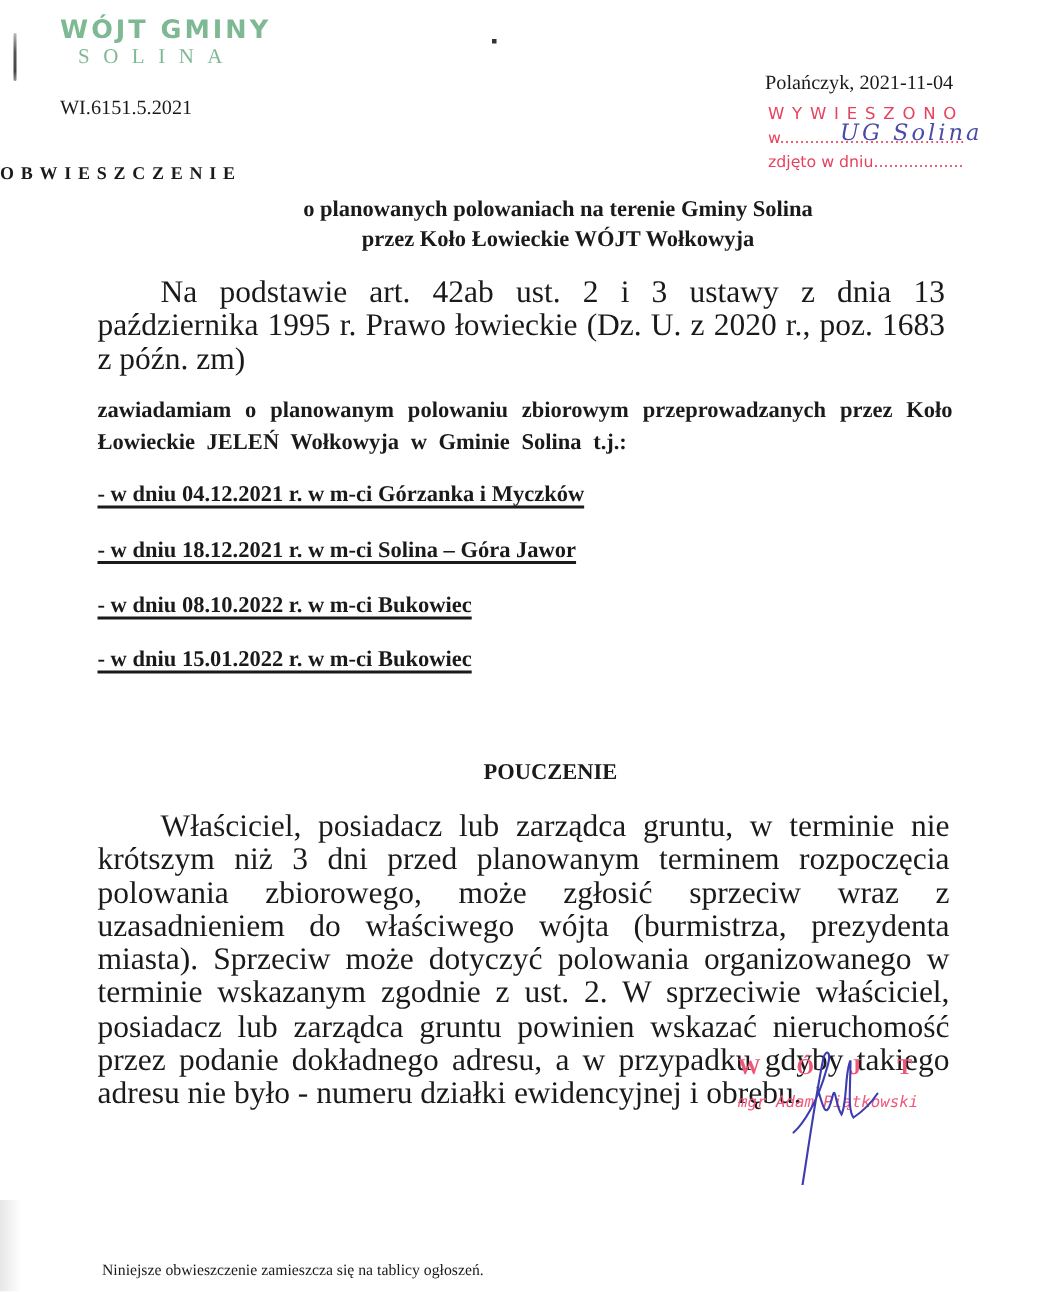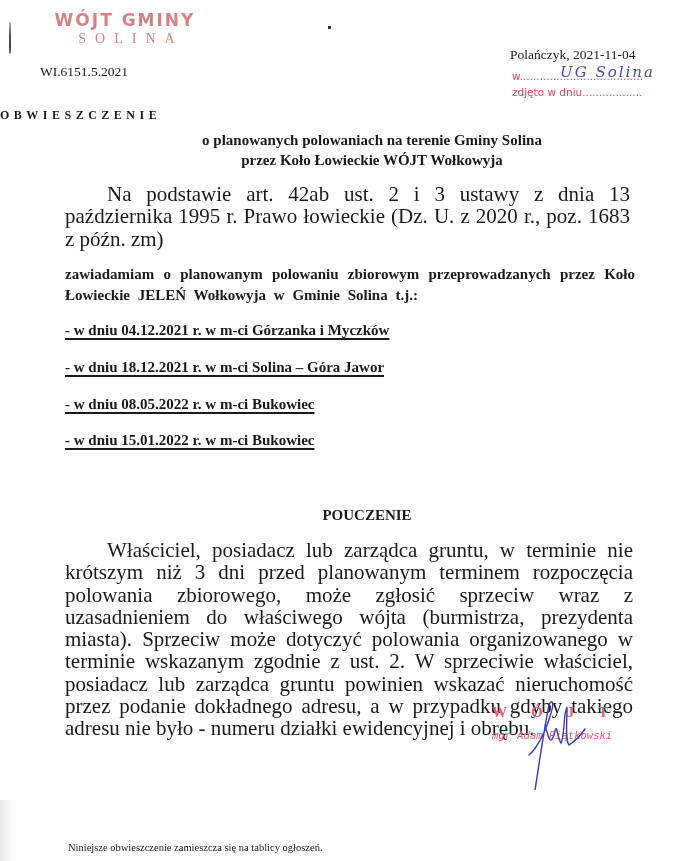--- a/index.html
+++ b/index.html
@@ -12,21 +12,21 @@
       left: 9px; top: 22px; width: 2px; height: 32px;
       background: linear-gradient(#bbb, #555 40%, #444 80%, #999);
       border-radius: 1px;
     }
     .left-shadow {
       left: 0; top: 800px; width: 14px; height: 61px;
       background: linear-gradient(90deg, #e6e6e6, #ffffff);
     }
     .scan-dot { left: 328px; top: 26px; width: 3px; height: 3px; background: #333; }
 
-    .stamp-wojt { left: 40px; top: 10px; width: 170px; text-align: center; color: #b91c1c; opacity: .55; }
+    .stamp-wojt { left: 40px; top: 10px; width: 170px; color: #15803d; opacity: .55; }
     .stamp-wojt .l1 { font-family: "DejaVu Sans", sans-serif; font-size: 17px; font-weight: bold; letter-spacing: 2px; line-height: 20px; }
     .stamp-wojt .l2 { font-family: "Liberation Serif", serif; font-size: 14px; letter-spacing: 9px; line-height: 18px; margin-left: 12px; }
 
     .ref-number { left: 40px; top: 64px; font-size: 13.5px; }
     .place-date { left: 510px; top: 47px; font-size: 13.5px; }
 
     .stamp-posted { left: 512px; top: 68px; width: 165px; color: #e8405e; font-family: "DejaVu Sans", sans-serif; }
     .stamp-posted .row { font-size: 10.5px; line-height: 16px; white-space: nowrap; }
     .stamp-posted .title { letter-spacing: 5.2px; font-size: 11px; }
     .stamp-posted .sub { letter-spacing: 0.2px; font-size: 11px; }
@@ -66,39 +66,40 @@
 
 <div class="abs stamp-wojt">
   <div class="l1">WÓJT GMINY</div>
   <div class="l2">SOLINA</div>
 </div>
 
 <div class="abs ref-number">WI.6151.5.2021</div>
 <div class="abs place-date">Polańczyk, 2021-11-04</div>
 
 <div class="abs stamp-posted">
+  <div class="row title">WYWIESZONO</div>
   <div class="row" style="position:relative;">
     <span>w</span><span class="dots">.....................................</span>
     <span class="handwriting hw1">UG Solina</span>
   </div>
   <div class="row">
     <span>zdjęto w dniu</span><span class="dots">..................</span>
   </div>
 </div>
 
 <div class="abs doc-title">OBWIESZCZENIE</div>
 <div class="abs doc-subtitle sub1">o planowanych polowaniach na terenie Gminy Solina</div>
 <div class="abs doc-subtitle sub2">przez Koło Łowieckie WÓJT Wołkowyja</div>
 
 <div class="abs body-text legal-basis">Na podstawie art. 42ab ust. 2 i 3 ustawy z dnia 13 października 1995 r. Prawo łowieckie (Dz. U. z 2020 r., poz. 1683 z późn. zm)</div>
 <div class="abs body-text announce">zawiadamiam o planowanym polowaniu zbiorowym przeprowadzanych przez Koło Łowieckie JELEŃ Wołkowyja w Gminie Solina t.j.:</div>
 
 <div class="abs hunt-item h0">- w dniu 04.12.2021 r. w m-ci Górzanka i Myczków</div>
 <div class="abs hunt-item h1">- w dniu 18.12.2021 r. w m-ci Solina – Góra Jawor</div>
-<div class="abs hunt-item h2">- w dniu 08.05.2022 r. w m-ci Bukowiec</div>
+<div class="abs hunt-item h2">- w dniu 08.10.2022 r. w m-ci Bukowiec</div>
 <div class="abs hunt-item h3">- w dniu 15.01.2022 r. w m-ci Bukowiec</div>
 
 <div class="abs instr-title">POUCZENIE</div>
 <div class="abs body-text instr-body">Właściciel, posiadacz lub zarządca gruntu, w terminie nie krótszym niż 3 dni przed planowanym terminem rozpoczęcia polowania zbiorowego, może zgłosić sprzeciw wraz z uzasadnieniem do właściwego wójta (burmistrza, prezydenta miasta). Sprzeciw może dotyczyć polowania organizowanego w terminie wskazanym zgodnie z ust. 2. W sprzeciwie właściciel, posiadacz lub zarządca gruntu powinien wskazać nieruchomość przez podanie dokładnego adresu, a w przypadku gdyby takiego adresu nie było - numeru działki ewidencyjnej i obrębu.</div>
 
 <div class="abs sig-stamp">
   <div class="role">WÓJT</div>
   <div class="name">mgr Adam Piątkowski</div>
 </div>
 <svg class="abs signature" viewBox="0 0 90 95">

